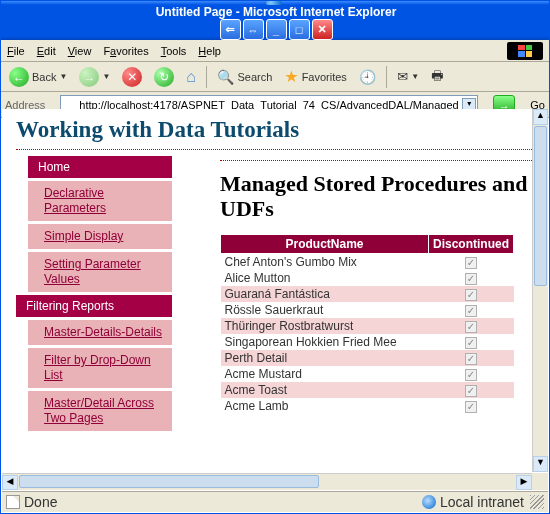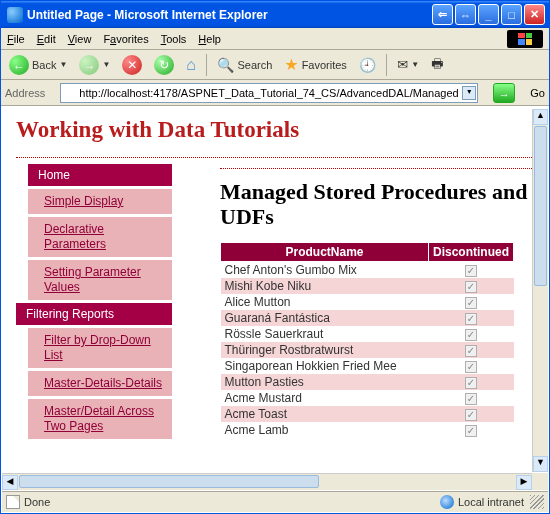--- a/index.html
+++ b/index.html
@@ -1,19 +1,19 @@
 <!DOCTYPE html>
 <html><head>
 <meta charset="utf-8">
 <style>
   * { margin: 0; padding: 0; box-sizing: border-box; }
   body { font-family: Tahoma, Arial, sans-serif; font-size: 11px; background: #fff; width: 550px; height: 514px; overflow: hidden; border: 1px solid #0054e3; position: relative; }
 
   
-  .titlebar { background: linear-gradient(to bottom, #3b8bff 0%, #0054e3 10%, #0054e3 90%, #0044c0 100%); height: 27px; display: flex; align-items: center; padding: 0 4px 0 6px; color: #fff; font-weight: bold; font-size: 12px; }
+  .titlebar { background: linear-gradient(to bottom, #3b8bff 0%, #0054e3 10%, #0054e3 90%, #0044c0 100%); height: 39px; display: flex; align-items: center; padding: 0 4px 0 6px; color: #fff; font-weight: bold; font-size: 12px; flex-direction: column; }
   .titlebar .ie-icon { width: 16px; height: 16px; margin-right: 4px; background: radial-gradient(circle at 30% 30%, #8cf, #06c); border-radius: 3px; }
   .titlebar .title { flex: 1; }
   .winbtns { display: flex; gap: 2px; }
   .winbtn { width: 21px; height: 21px; border: 1px solid #fff; border-radius: 3px; display: flex; align-items: center; justify-content: center; font-size: 11px; color: #fff; font-weight: bold; }
   .winbtn.close { background: linear-gradient(to bottom, #f88, #c22); }
   .winbtn.other { background: linear-gradient(to bottom, #5aa4ff, #2a6de0); }
 
   
   .menubar { background: #ece9d8; height: 22px; display: flex; align-items: center; padding: 4px 6px; border-bottom: 1px solid #aca899; }
   .menubar span { margin-right: 12px; color: #000; }
@@ -39,21 +39,21 @@
   .addrwrap { flex:1; position:relative; display:flex; }
   .addrwrap .pico { position:absolute; left:2px; top:3px; width:14px; height:14px; background:#fff; border:1px solid #999; }
   .addrwrap .dd { position:absolute; right:2px; top:3px; width:14px; height:14px; background:#dbeaf9; border:1px solid #7f9db9; font-size:8px; text-align:center; }
   .gobtn { width: 22px; height: 20px; background: linear-gradient(to bottom, #8f8, #2a2); border: 1px solid #2a2; border-radius:3px; color:#fff; display:flex; align-items:center; justify-content:center; font-size:11px; }
   .golabel { font-size:11px; }
 
   
   .content { position:absolute; top:108px; left:1px; right:1px; bottom:23px; background:#fff; overflow:hidden; }
   .content-inner { padding: 8px 0 0 14px; }
 
-  h1.pgtitle { font-family: Georgia, serif; font-size: 23px; font-weight: bold; color: #b91c1c; margin-bottom: 12px; }
+  h1.pgtitle { font-family: Georgia, serif; font-size: 23px; font-weight: bold; color: #0c4a6e; margin-bottom: 4px; }
   .dotline { border-top: 1px dotted #b00; margin: 2px 0 6px 0; }
 
   .layout { display:flex; }
   .sidebar { width: 156px; }
   .main { flex:1; padding-left: 48px; }
 
   .nav-top, .nav-sec { background: #a30046; color:#fff; font-size:12px; padding: 4px 10px; margin-bottom:1px; }
   .nav-sub { background: #e9b2b7; color:#900038; font-size:12px; padding: 5px 8px 5px 16px; margin: 3px 0 3px 12px; text-decoration: underline; line-height:1.25; }
 
   .crumb { font-size: 12px; font-weight: bold; line-height:1.35; margin-bottom:10px; }
@@ -73,21 +73,21 @@
   .vscroll { position:absolute; top:108px; right:1px; bottom:41px; width:16px; background:#ece9d8; border-left:1px solid #ccc; }
   .vscroll .arr { height:16px; background:#dbeaf9; border:1px solid #b8d0e9; font-size:9px; text-align:center; }
   .vscroll .thumb { position:absolute; top:17px; left:1px; right:1px; height:160px; background:#cde; border:1px solid #9bd; border-radius:2px; }
   .hscroll { position:absolute; left:1px; right:17px; bottom:23px; height:17px; background:#ece9d8; border-top:1px solid #ccc; display:flex; align-items:center; }
   .hscroll .arr { width:16px; height:15px; background:#dbeaf9; border:1px solid #b8d0e9; font-size:9px; text-align:center; }
   .hscroll .track { flex:1; position:relative; height:15px; }
   .hscroll .thumb { position:absolute; left:1px; top:0; height:13px; width:300px; background:#cde; border:1px solid #9bd; border-radius:2px; }
   .corner { position:absolute; right:1px; bottom:23px; width:16px; height:17px; background:#ece9d8; }
 
   
-  .status { position:absolute; left:1px; right:1px; bottom:1px; height:21px; background:#ece9d8; border-top:1px solid #aca899; display:flex; align-items:center; padding:0 4px; font-size:11px; color:#333; }
+  .status { position:absolute; left:1px; right:1px; bottom:1px; height:21px; background:#ece9d8; border-top:1px solid #aca899; display:flex; align-items:center; padding:0 4px; font-size:14px; color:#333; }
   .status .s1 { display:flex; align-items:center; gap:4px; flex:1; }
   .status .s2 { display:flex; align-items:center; gap:4px; margin-right:6px; }
   .doc-ic { width:14px; height:14px; background:#fff; border:1px solid #999; position:relative; }
   .doc-ic::after { content:''; position:absolute; right:0; top:0; border:3px solid transparent; border-right-color:#ece9d8; border-top-color:#ece9d8; }
   .zone-ic { width:14px; height:14px; background: radial-gradient(circle at 40% 40%, #bdf, #06c); border-radius:50%; }
   .grip { width:14px; height:14px; background: repeating-linear-gradient(135deg, #999 0 1px, transparent 1px 3px); }
 </style>
 </head>
 <body>
 
@@ -175,49 +175,45 @@
 <div class="content">
   <div class="content-inner">
     <div style="display:flex; align-items:flex-start;">
       <h1 class="pgtitle" style="flex:0 0 340px;">Working with Data Tutorials</h1>
     </div>
     <div class="dotline"></div>
 
     <div class="layout">
       <div class="sidebar">
         <div class="nav-top" style="margin-left:12px">Home</div>
+        <div class="nav-sub">Declarative Parameters</div>
         <div class="nav-sub">Simple Display</div>
-        <div class="nav-sub">Declarative Parameters</div>
         <div class="nav-sub">Setting Parameter Values</div>
         <div class="nav-sec">Filtering Reports</div>
+        <div class="nav-sub">Master-Details-Details</div>
         <div class="nav-sub">Filter by Drop-Down List</div>
-        <div class="nav-sub">Master-Details-Details</div>
         <div class="nav-sub">Master/Detail Across Two Pages</div>
 
       </div>
 
       <div class="main">
         <div class="hsep"></div>
         <h2 class="mh">Managed Stored Procedures and UDFs</h2>
         <table class="grid">
           <thead>
             <tr>
               <th>ProductName</th>
               <th>Discontinued</th>
             </tr>
           </thead>
           <tbody id="grid-body">
               <tr>
                 <td>Chef Anton's Gumbo Mix</td>
                 <td class="chk"><span class="cb">✓</span></td>
               </tr>
-              <tr class="alt">
-                <td>Mishi Kobe Niku</td>
-                <td class="chk"><span class="cb">✓</span></td>
-              </tr>
               <tr>
                 <td>Alice Mutton</td>
                 <td class="chk"><span class="cb">✓</span></td>
               </tr>
               <tr class="alt">
                 <td>Guaraná Fantástica</td>
                 <td class="chk"><span class="cb">✓</span></td>
               </tr>
               <tr>
                 <td>Rössle Sauerkraut</td>
@@ -225,21 +221,21 @@
               </tr>
               <tr class="alt">
                 <td>Thüringer Rostbratwurst</td>
                 <td class="chk"><span class="cb">✓</span></td>
               </tr>
               <tr>
                 <td>Singaporean Hokkien Fried Mee</td>
                 <td class="chk"><span class="cb">✓</span></td>
               </tr>
               <tr class="alt">
-                <td>Mutton Pasties</td>
+                <td>Perth Detail</td>
                 <td class="chk"><span class="cb">✓</span></td>
               </tr>
               <tr>
                 <td>Acme Mustard</td>
                 <td class="chk"><span class="cb">✓</span></td>
               </tr>
               <tr class="alt">
                 <td>Acme Toast</td>
                 <td class="chk"><span class="cb">✓</span></td>
               </tr>

